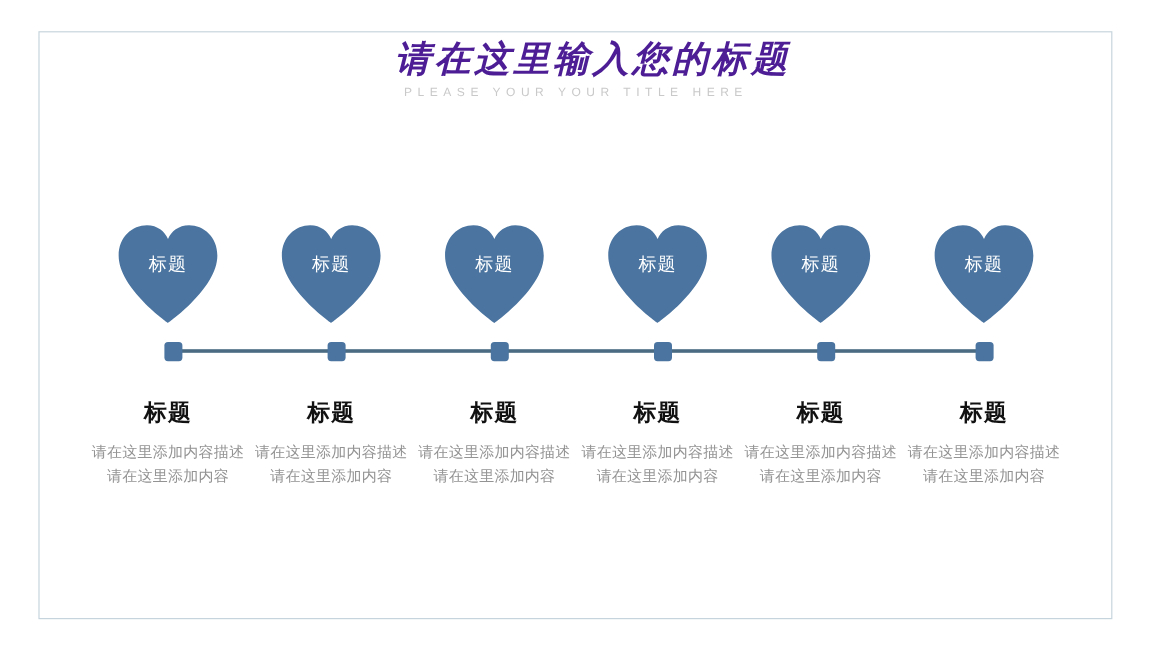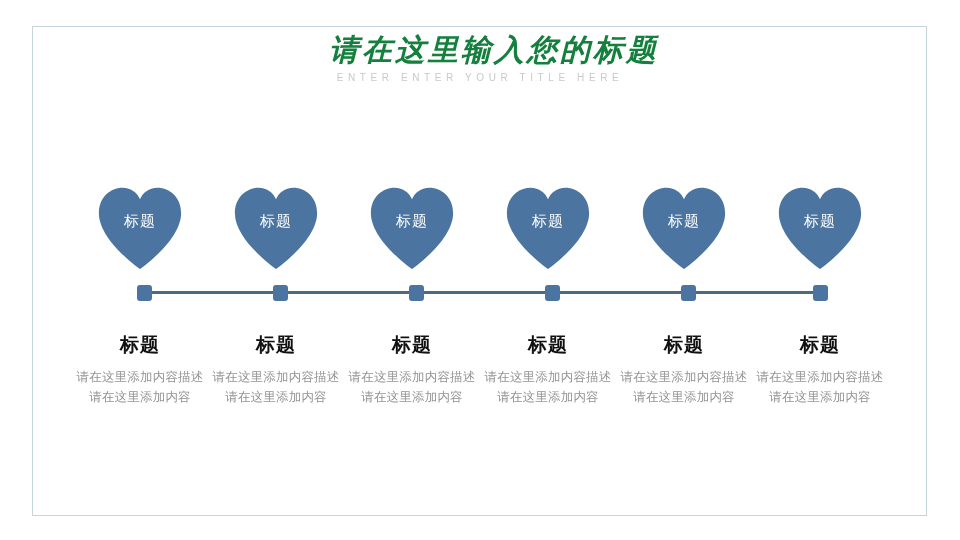--- a/index.html
+++ b/index.html
@@ -39,21 +39,21 @@
     left: 0;
     top: 32px;
     width: 960px;
     text-align: center;
   }
   .title-cn {
     font-family: "Liberation Serif", "DejaVu Serif", serif;
     font-size: 30px;
     font-weight: 700;
     font-style: italic;
-    color: #15803d;
+    color: #4c1d95;
     letter-spacing: 3px;
     line-height: 1.18;
     white-space: nowrap;
     padding-left: 28px;
   }
   .title-en {
     margin-top: 5px;
     font-size: 10px;
     font-weight: 400;
     color: #c9c9c9;
@@ -166,21 +166,21 @@
 </style>
 </head>
 <body>
 
 <div class="slide">
 
   <div class="slide-frame"></div>
 
   <div class="header">
     <div class="title-cn">请在这里输入您的标题</div>
-    <div class="title-en">ENTER ENTER YOUR TITLE HERE</div>
+    <div class="title-en">PLEASE YOUR YOUR TITLE HERE</div>
   </div>
 
   <div class="hearts-row">
 
     <div class="heart-cell">
       <div class="heart">
         <svg viewBox="0 0 100 96" xmlns="http://www.w3.org/2000/svg" aria-hidden="true">
           <path d="M50 95 C50 95 3 62 3 31 C3 13 16 2 30 2 C40 2 47 8 50 15 C53 8 60 2 70 2 C84 2 97 13 97 31 C97 62 50 95 50 95 Z" fill="#4b75a0"></path>
         </svg>
         <div class="heart-label">标题</div>

